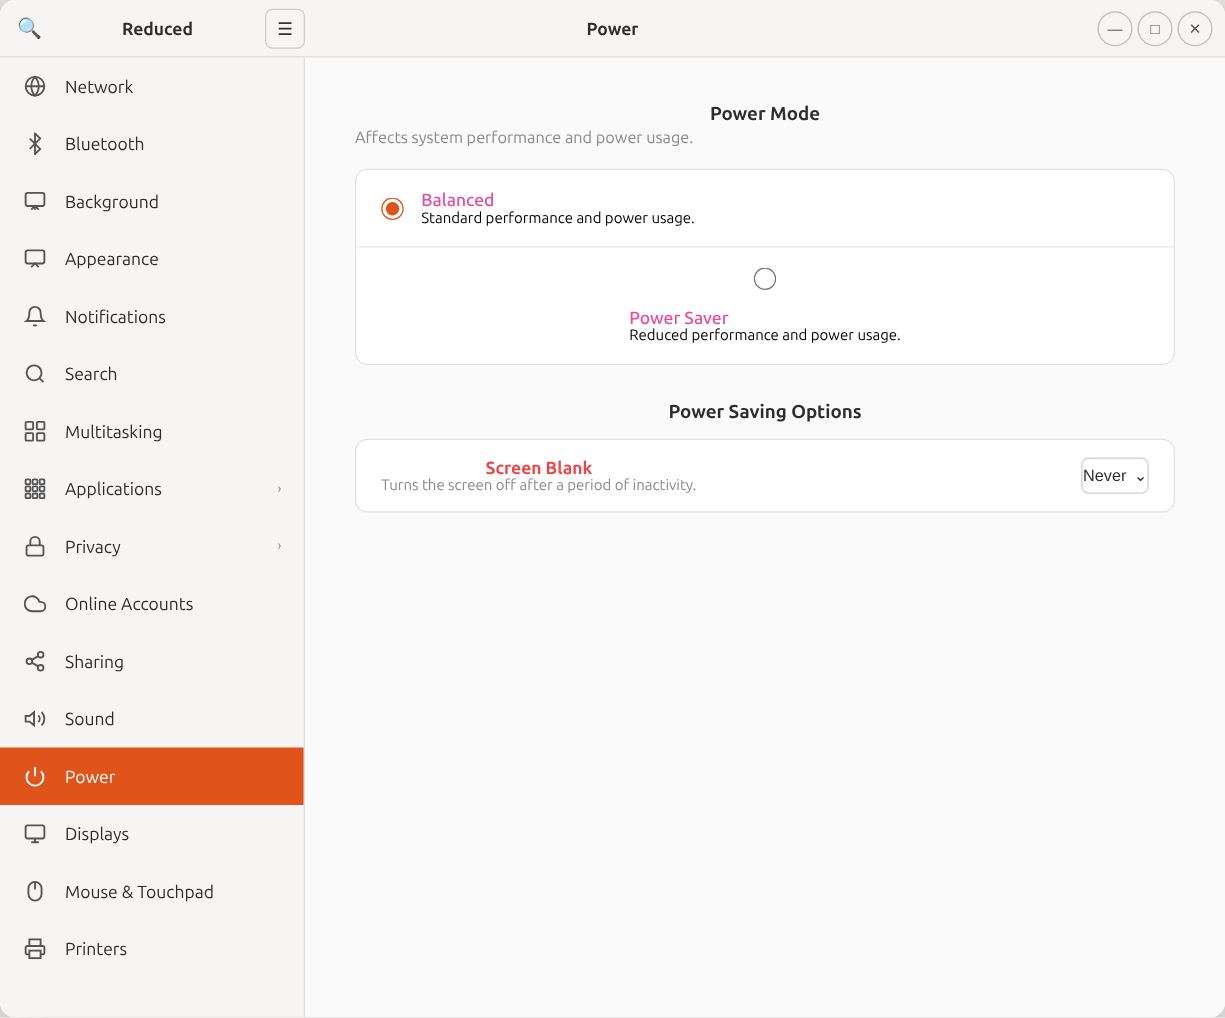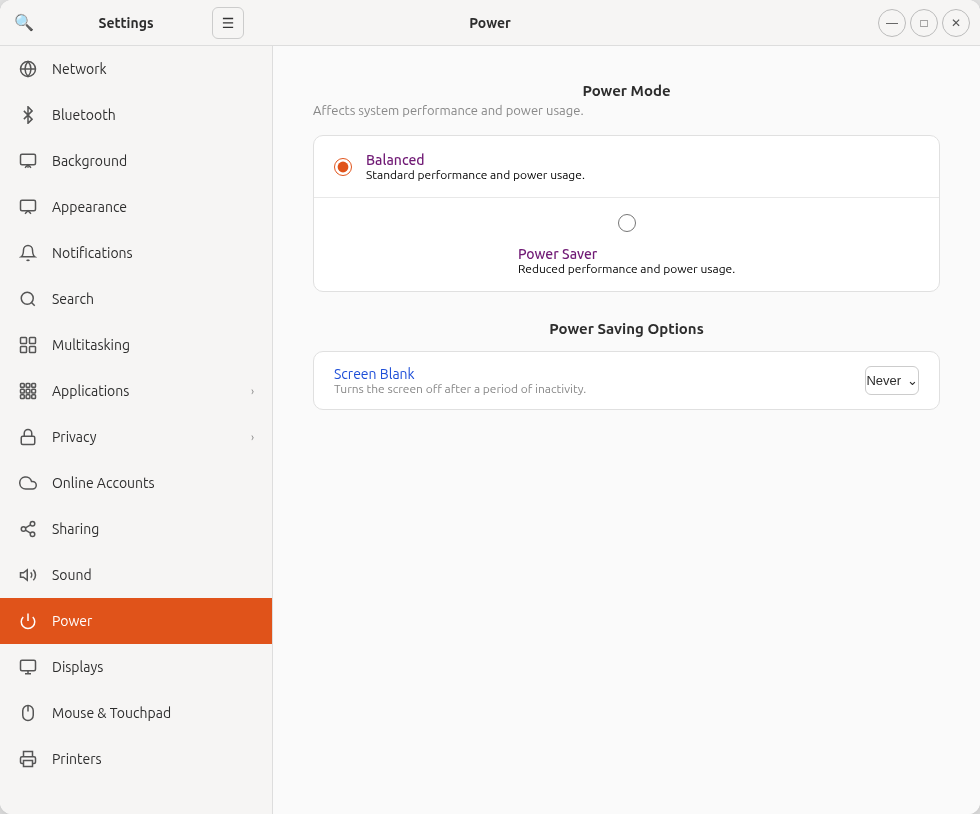--- a/index.html
+++ b/index.html
@@ -93,21 +93,21 @@
       display: flex; align-items: center; justify-content: center;
       font-size: 12px;
       color: #555;
     }
     .content {
       display: flex;
       flex: 1;
       overflow: hidden;
     }
     .sidebar {
-      width: 273px;
+      width: 244px;
       background: #f6f5f4;
       border-right: 1px solid #ddd;
       overflow-y: auto;
       flex-shrink: 0;
     }
     .sidebar-item {
       display: flex;
       align-items: center;
       gap: 14px;
       padding: 0 18px;
@@ -175,36 +175,37 @@
       width: 18px;
       height: 18px;
       cursor: pointer;
       accent-color: #e0531a;
       flex-shrink: 0;
     }
     .radio-label-group {}
     .radio-label {
       font-size: 14px;
       font-weight: 500;
-      color: #701a75;
+      color: #ec4899;
     }
     .radio-sublabel {
       font-size: 12px;
       color: #000000;
     }
     .screen-blank-row {
       display: flex;
       align-items: center;
       padding: 14px 20px;
     }
     .screen-blank-text {}
     .screen-blank-label {
       font-size: 14px;
-      font-weight: 400;
-      color: #1d4ed8;
+      font-weight: 700;
+      color: #ef4444;
+      text-align: center;
     }
     .screen-blank-sublabel {
       font-size: 12px;
       color: #888;
     }
     .screen-blank-dropdown {
       margin-left: auto;
       display: flex;
       align-items: center;
       gap: 6px;
@@ -220,21 +221,21 @@
 </head>
 <body>
 
 <div class="window">
 
   <div class="titlebar">
     <div class="titlebar-left">
       <button class="search-btn">
         <span>🔍</span>
       </button>
-      <span class="titlebar-app-title">Settings</span>
+      <span class="titlebar-app-title">Reduced</span>
       <button class="menu-btn">
         <span>☰</span>
       </button>
     </div>
     <div class="titlebar-center">Power</div>
     <div class="titlebar-controls">
       <button class="wm-btn">
         <span>—</span>
       </button>
       <button class="wm-btn">

